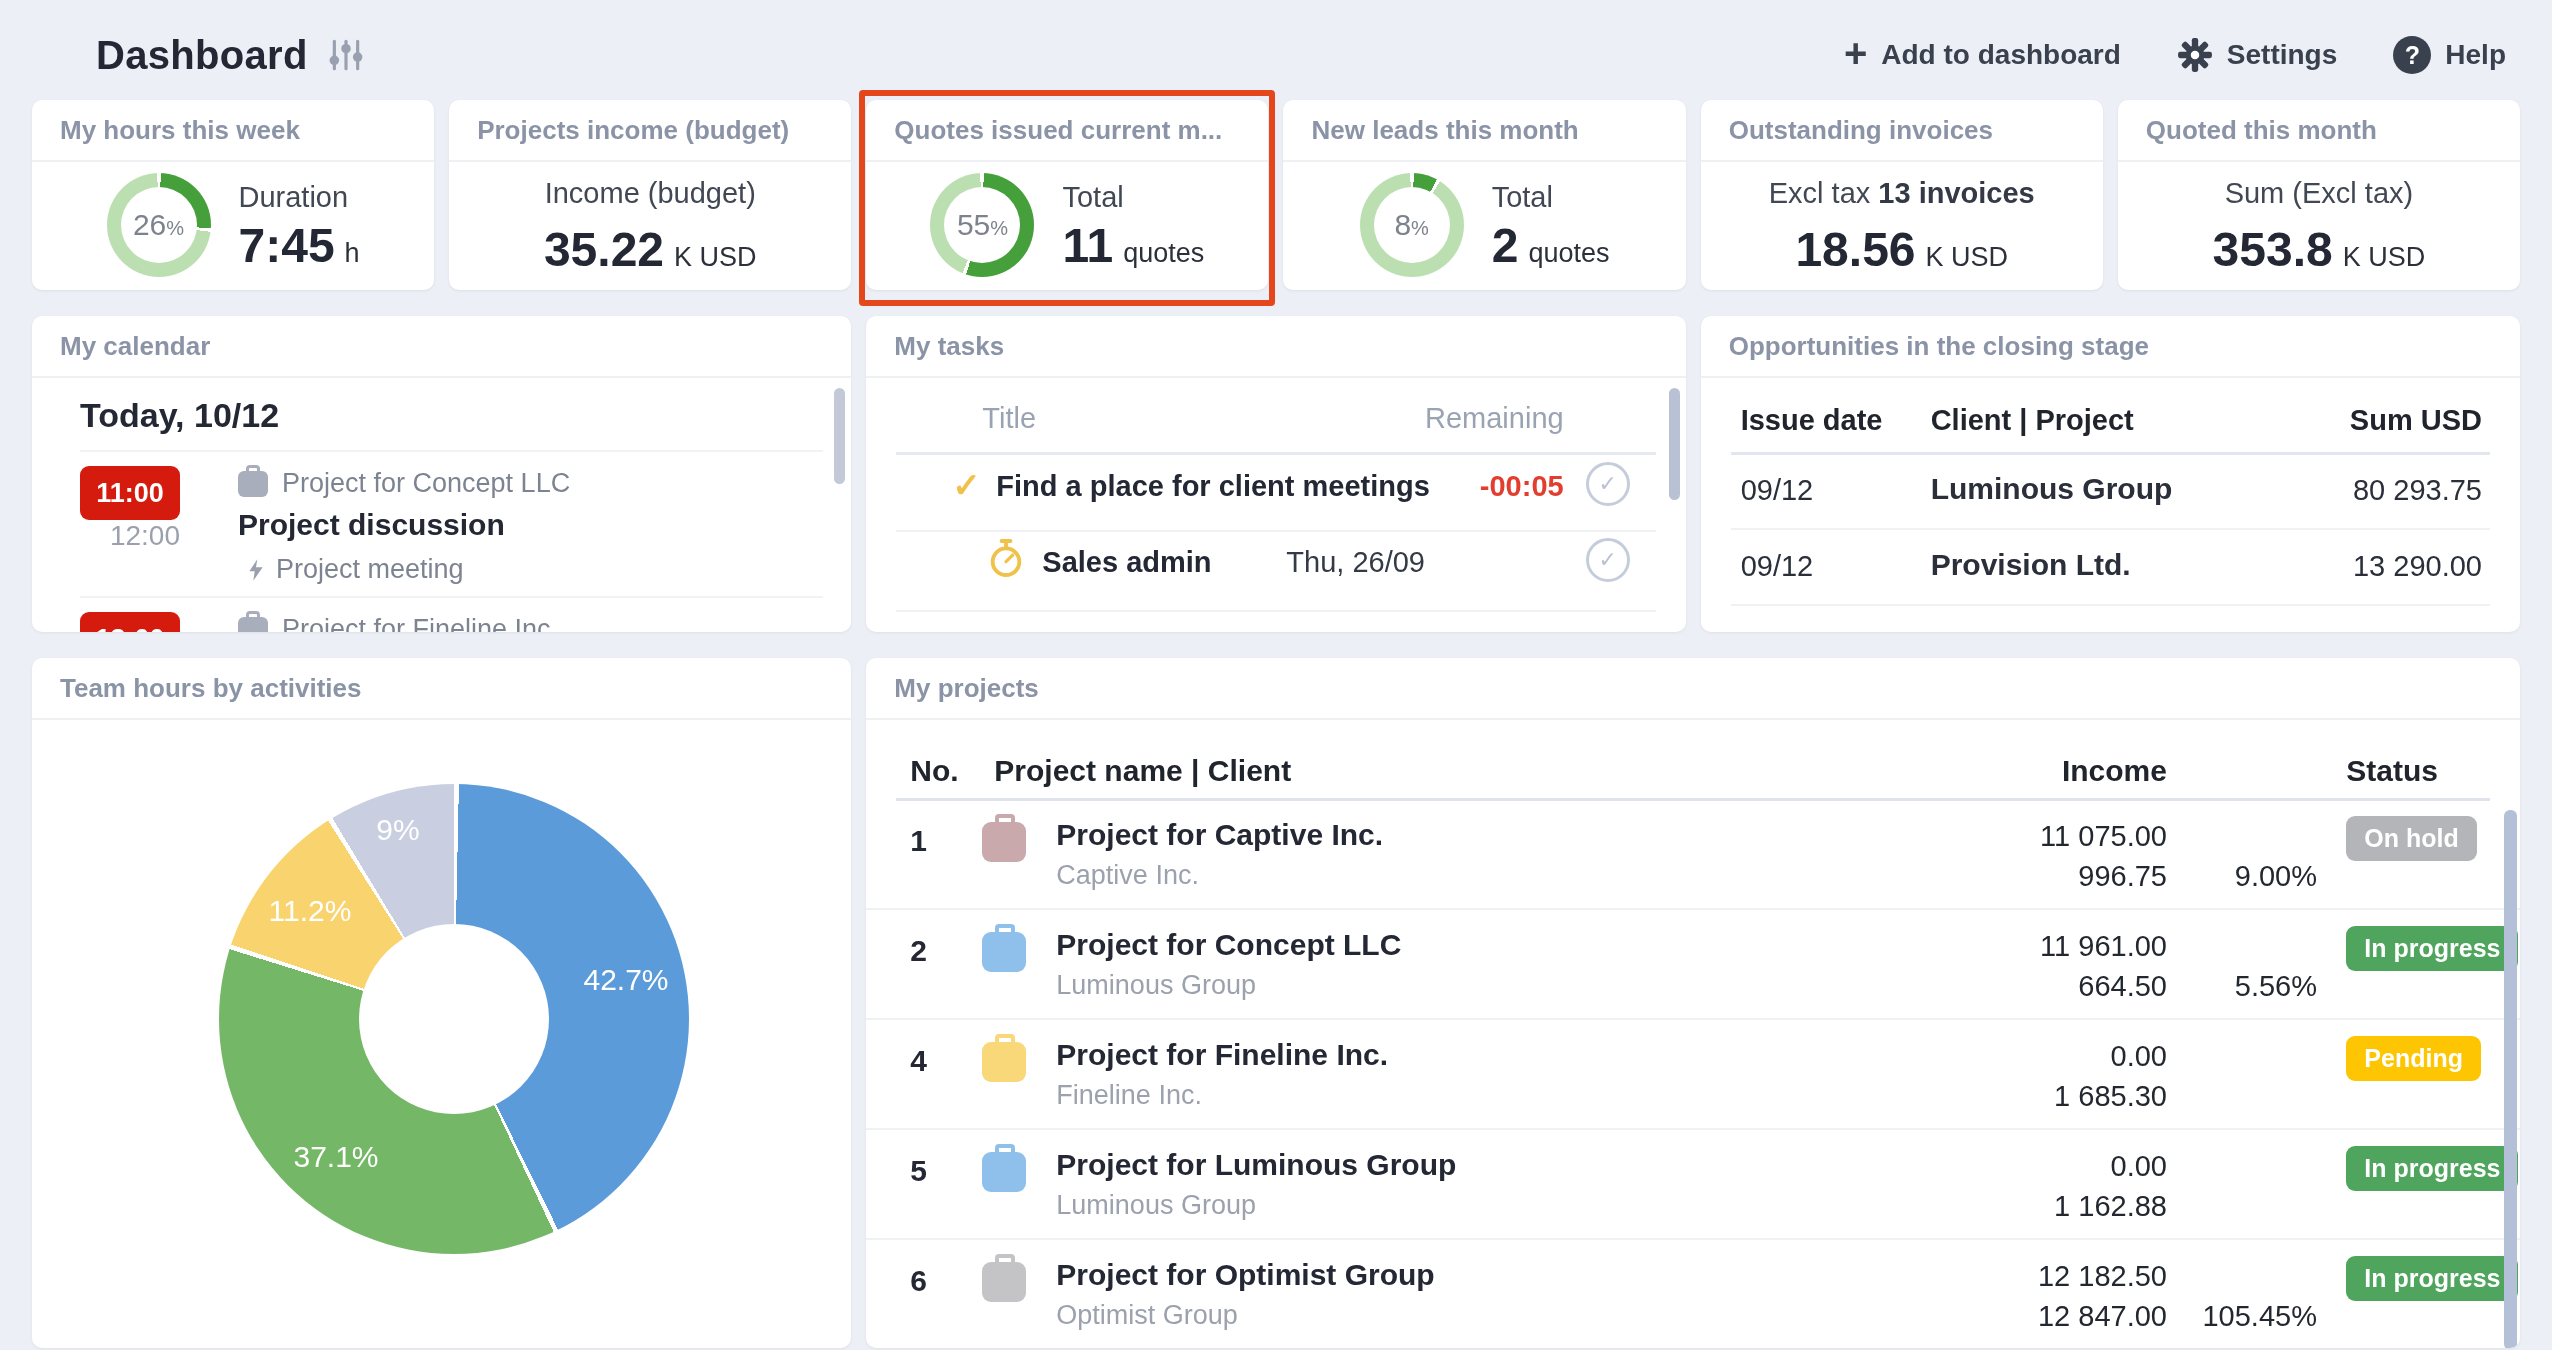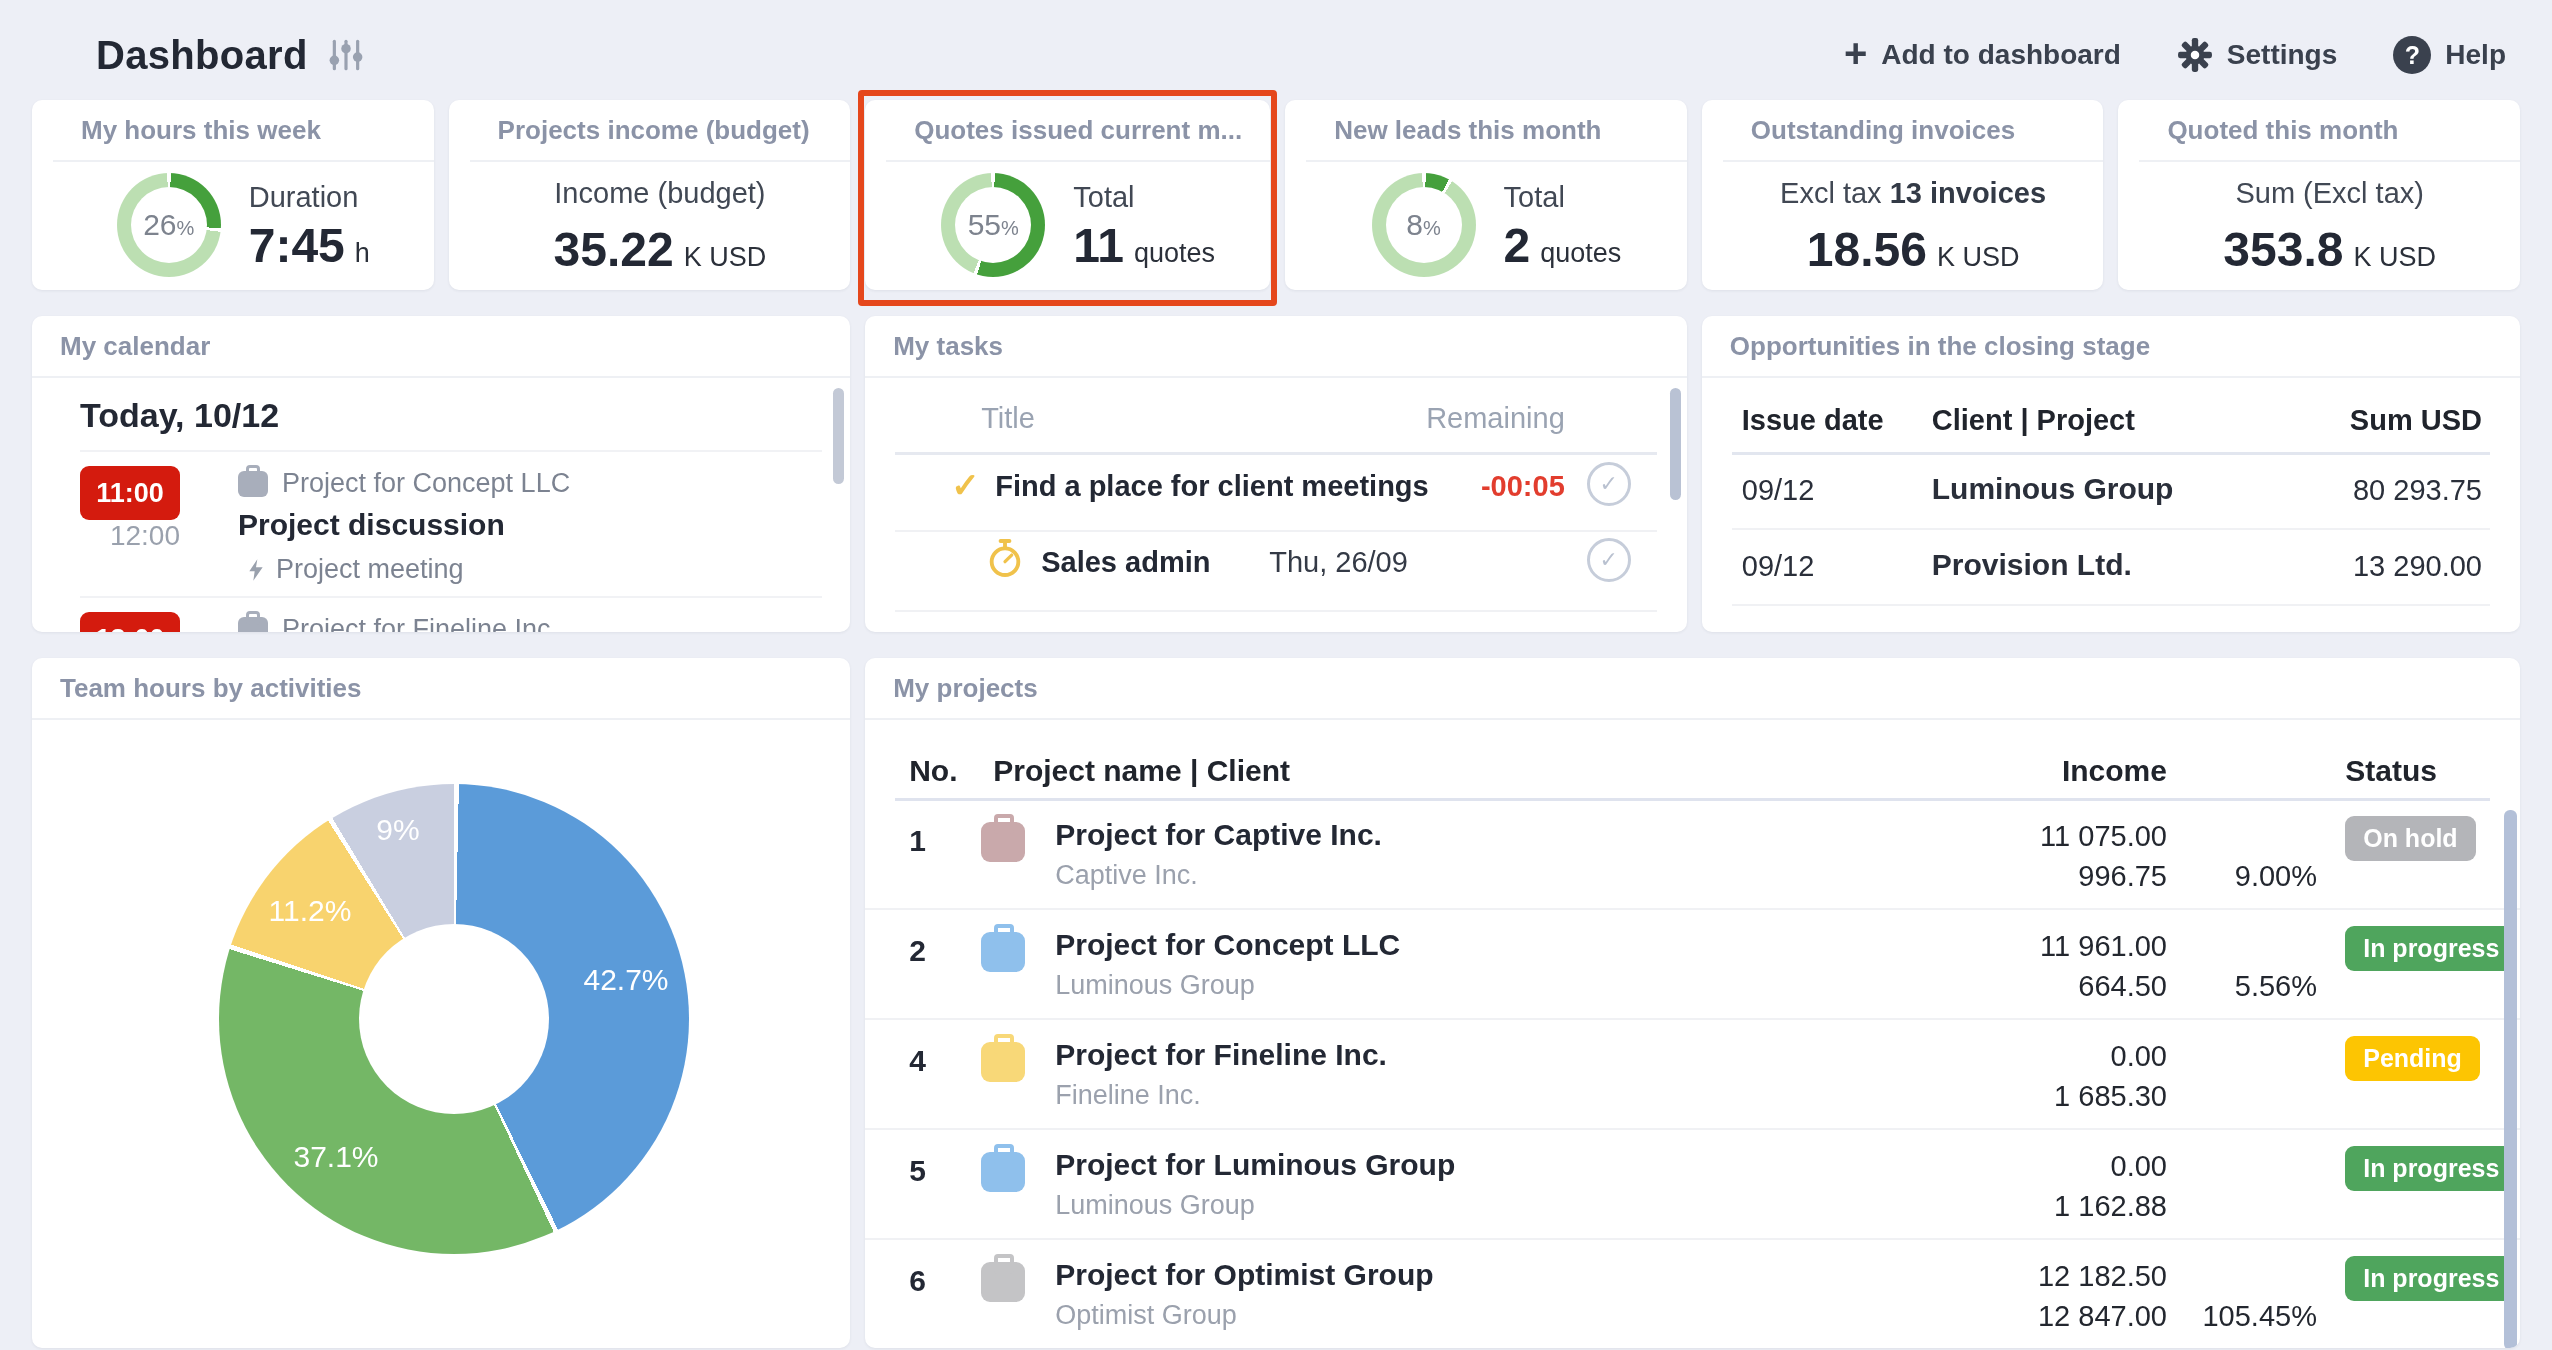--- a/index.html
+++ b/index.html
@@ -23,21 +23,21 @@
   .help-circle { width:38px; height:38px; border-radius:50%; background:#3a414e; color:#fff;
                  display:flex; align-items:center; justify-content:center; font-size:25px; font-weight:700; }
 
   
   .grid { padding:0 32px; display:grid; grid-template-columns:repeat(6,1fr); column-gap:15px; row-gap:26px; }
   .card { background:#fff; border-radius:10px; box-shadow:0 1px 3px rgba(35,40,50,.07); position:relative; overflow:hidden; }
   .card-head { height:62px; display:flex; align-items:center; padding:0 28px; border-bottom:2px solid #eef0f4;
                font-size:26px; font-weight:600; color:#8b93a7; white-space:nowrap; overflow:hidden; }
   .card-body { position:relative; height:calc(100% - 62px); }
 
-  .kpi { height:190px; overflow:visible;padding-left:21px; }
+  .kpi { height:190px; overflow:visible; }
   .row2 { height:316px; grid-column:span 2; }
   .row3team { height:690px; grid-column:span 2; }
   .row3proj { height:690px; grid-column:span 4; }
 
   
   .kpi-body { height:126px; display:flex; align-items:center; justify-content:center; gap:28px; }
   .kpi-body.center { flex-direction:column; gap:8px; }
   .ring { width:104px; height:104px; border-radius:50%; position:relative; flex:none; }
   .ring::after { content:''; position:absolute; inset:14px; background:#fff; border-radius:50%; }
   .ring .pct { position:absolute; inset:0; display:flex; align-items:center; justify-content:center; z-index:1;
@@ -277,21 +277,21 @@
       <div class="hdiv" style="left:30px;right:30px;top:152px;border-color:#f0f1f4"></div>
 
       <div>
         <svg style="position:absolute;left:122px;top:160px" width="36" height="40" viewBox="0 0 24 27">
           <line x1="9" y1="2" x2="15" y2="2" stroke="#f0c24b" stroke-width="2.6" stroke-linecap="round"></line>
           <line x1="12" y1="2" x2="12" y2="6" stroke="#f0c24b" stroke-width="2.6"></line>
           <circle cx="12" cy="16" r="9" fill="none" stroke="#f0c24b" stroke-width="2.6"></circle>
           <line x1="12" y1="16" x2="16.5" y2="11.5" stroke="#f0c24b" stroke-width="2.2" stroke-linecap="round"></line>
         </svg>
         <span class="t-title" style="left:176px;top:168px;font-weight:600">Sales admin</span>
-        <span class="t-date" style="left:404px;top:168px">Thu, 26/09</span>
+        <span class="t-date" style="left:420px;top:168px">Thu, 26/09</span>
         <span class="circle-btn" style="right:56px;top:160px">✓</span>
       </div>
 
       <div class="hdiv" style="left:30px;right:30px;top:232px;border-color:#f0f1f4"></div>
 
       <span class="scroll-thumb" style="right:6px;top:10px;height:112px;background:#b9c2d4"></span>
     </div>
   </div>
 
   <div class="card row2">

